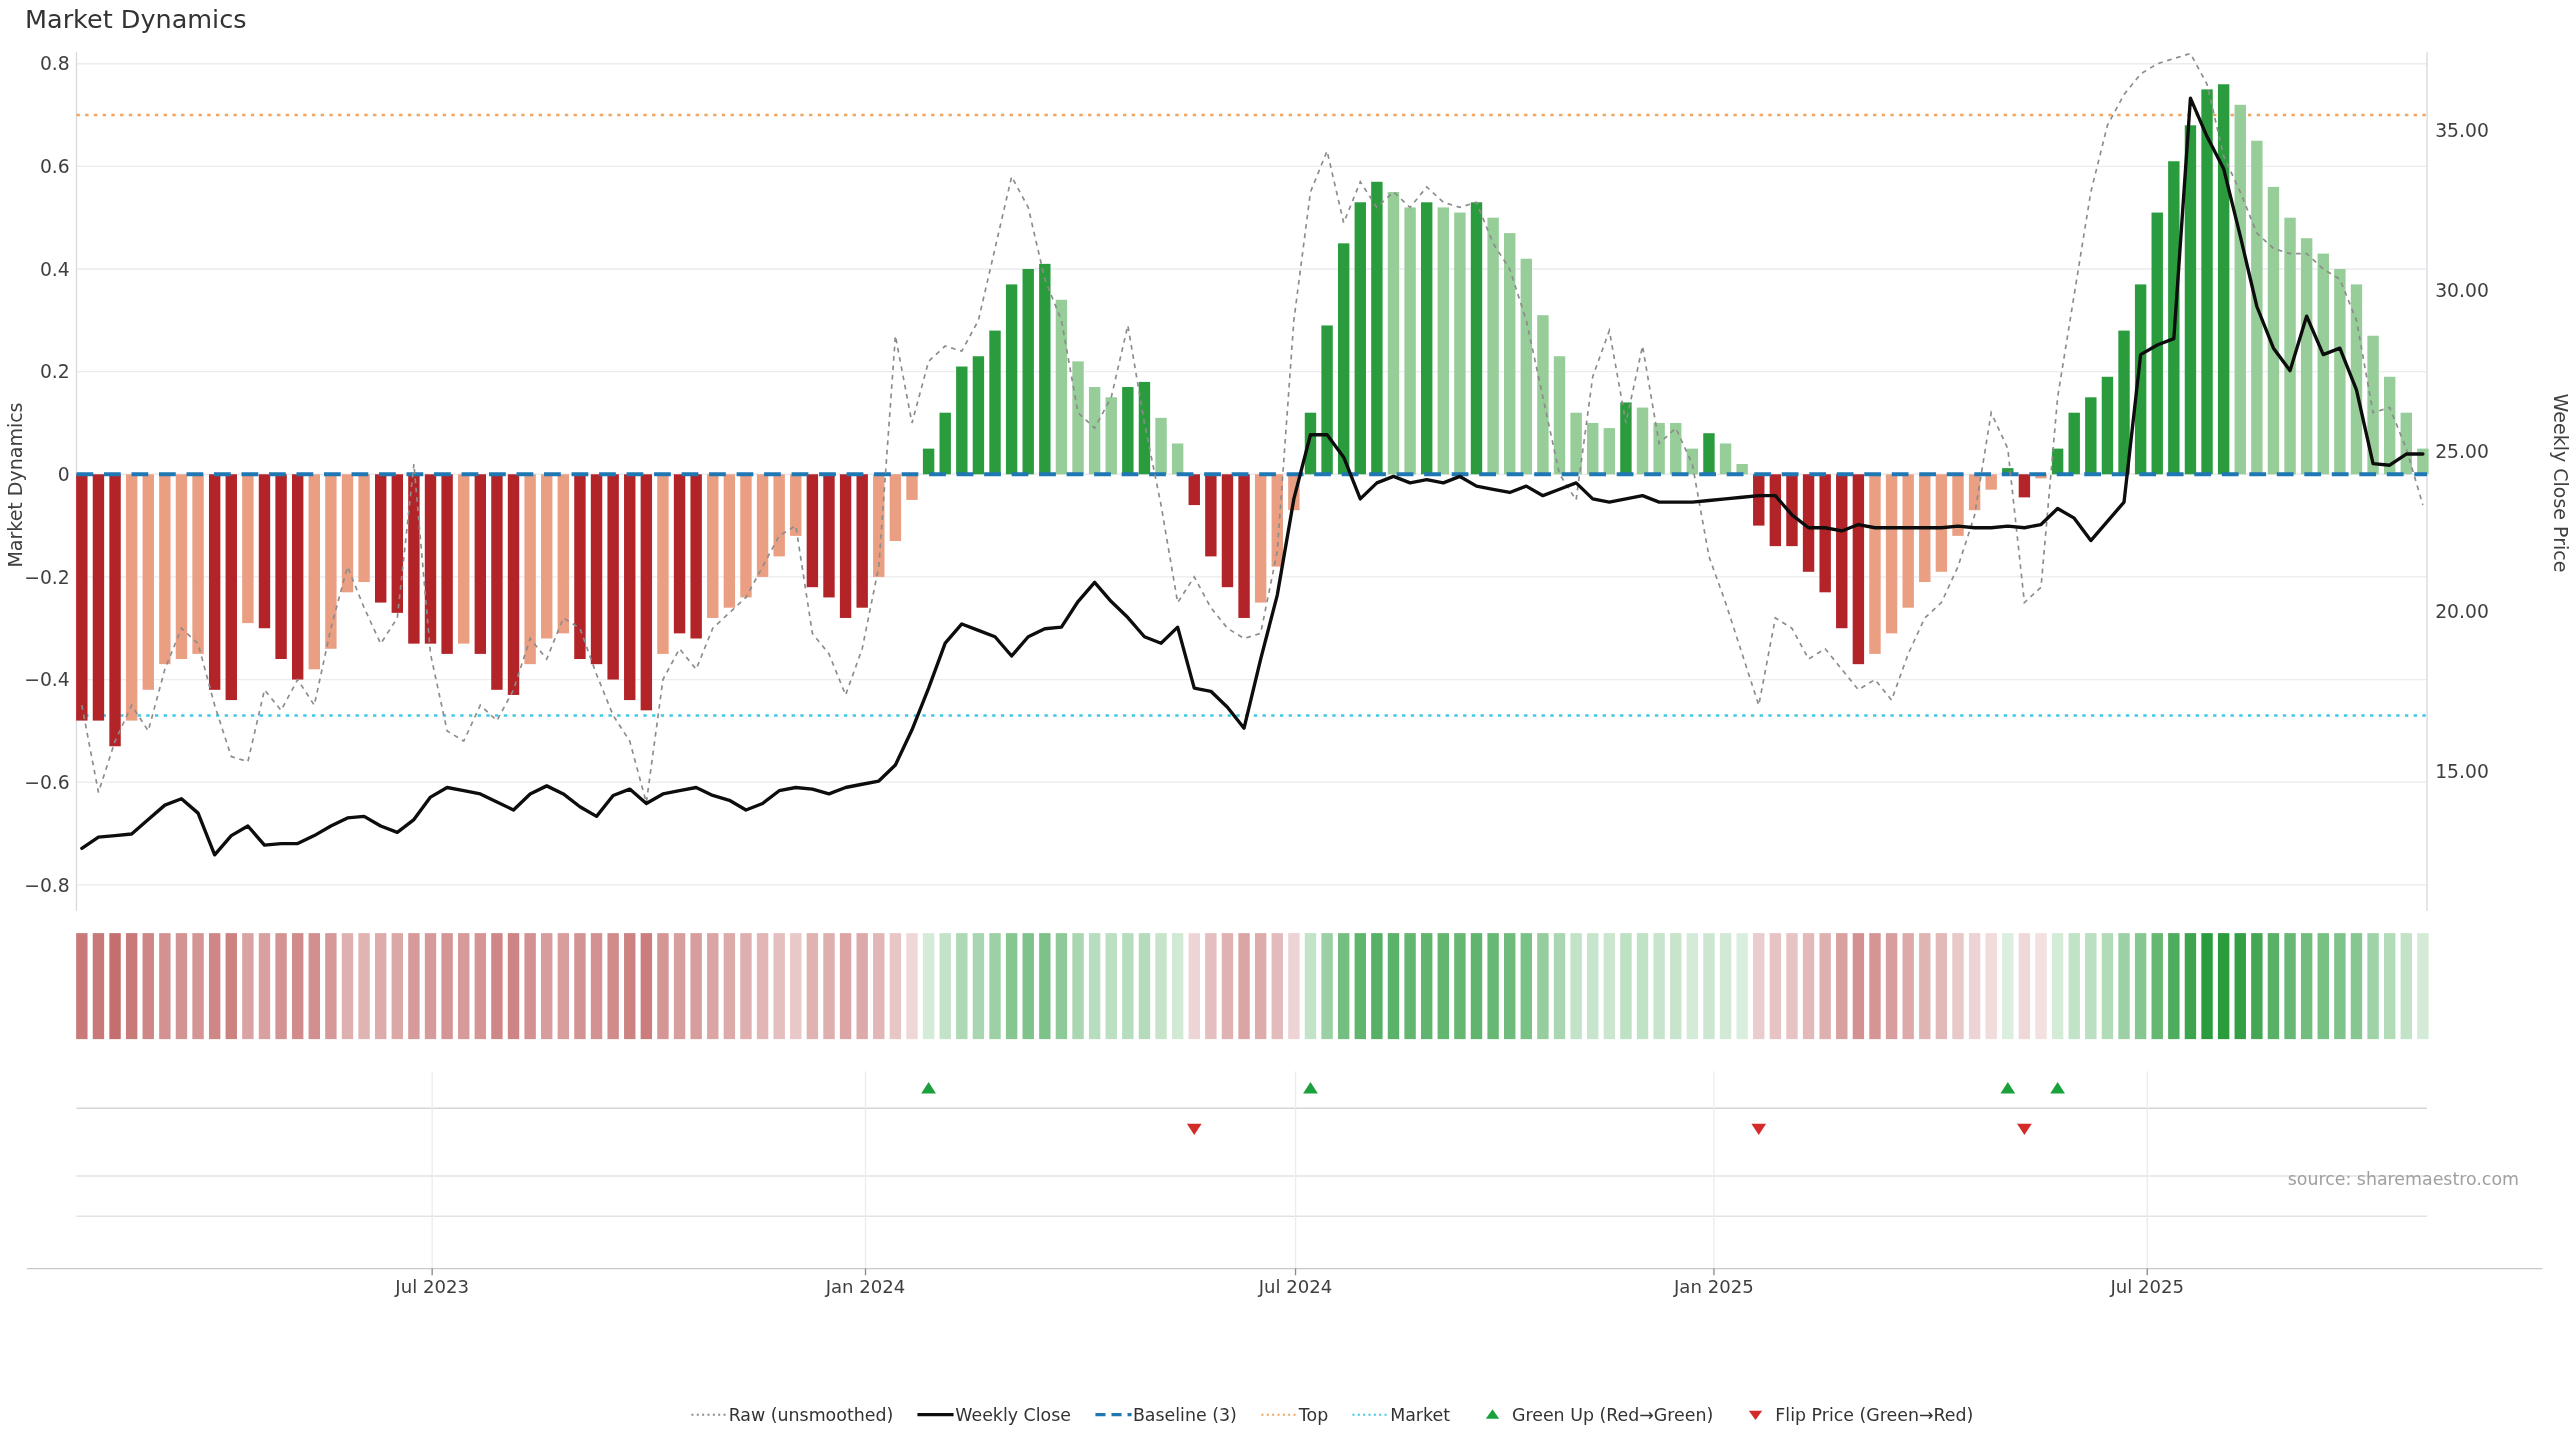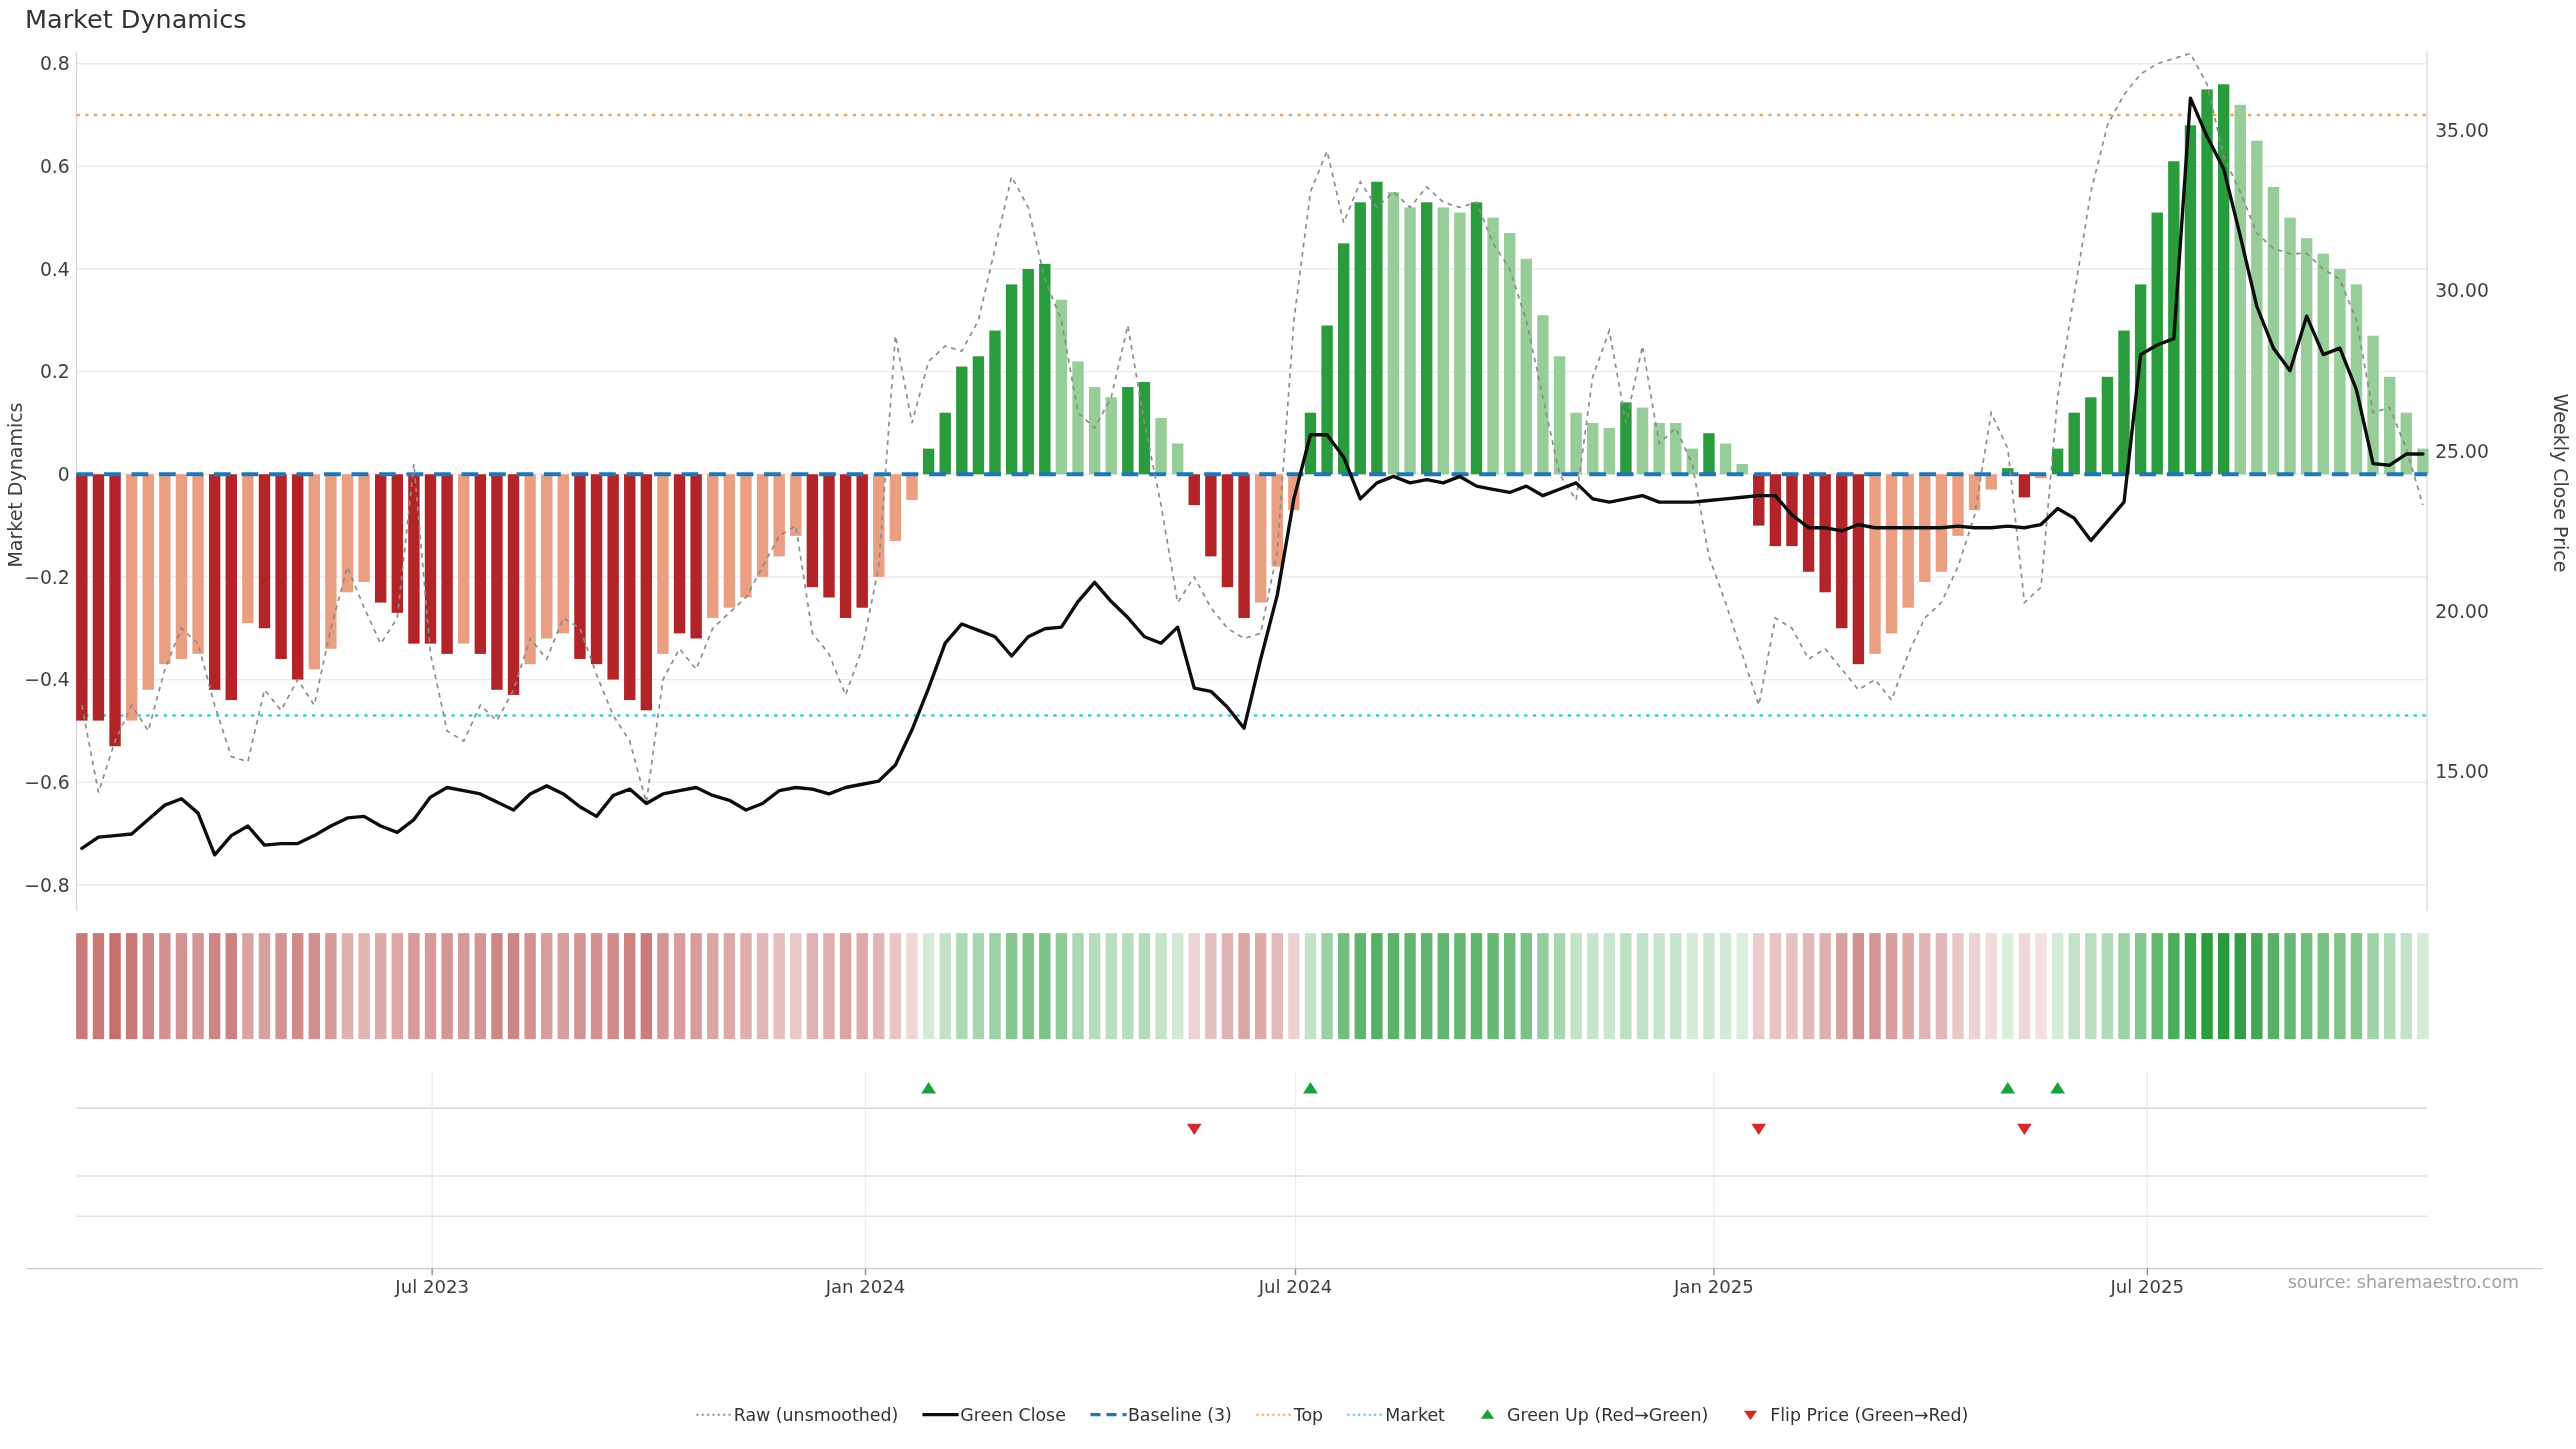--- a/index.html
+++ b/index.html
@@ -1,20 +1,20 @@
 <!DOCTYPE html>
 <html style="font-size:10.7px"><head>
 <meta charset="utf-8">
 <style>
   html,body{margin:0;padding:0;background:#ffffff;}
   body{width:2576px;height:1449px;position:relative;font-family:"DejaVu Sans",sans-serif;overflow:hidden;}
   #chart-title{position:absolute;left:25px;top:4px;font-size:25.5px;color:#333333;}
   #left-axis-title{position:absolute;left:-99px;top:474px;width:228px;text-align:center;font-size:19px;color:#3f3f3f;transform:rotate(-90deg);}
   #right-axis-title{position:absolute;left:2447px;top:472px;width:228px;text-align:center;font-size:19px;color:#3f3f3f;transform:rotate(90deg);}
-  #source-note{position:absolute;left:2187px;top:1272px;width:332px;text-align:right;font-size:17.4px;color:#a0a0a0;}
+  #source-note{position:absolute;left:2187px;top:1169px;width:332px;text-align:right;font-size:17.4px;color:#a0a0a0;}
   #plot{position:absolute;left:0;top:0;}
   #plot text.tick{font-size:28px;fill:#3f3f3f;}
   #plot text.xtick{font-size:27px;fill:#3f3f3f;}
   #legend{position:absolute;left:87px;top:1405px;width:2489px;display:flex;justify-content:center;align-items:center;gap:23px;}
   .legend-item{display:flex;align-items:center;gap:0;font-size:17.4px;color:#333333;white-space:nowrap;text-align:right;}
 </style>
 </head>
 <body>
 
 <div id="chart-title">Market Dynamics</div>
@@ -371,21 +371,21 @@
     <div class="legend-item">
       <svg width="39" height="17.4" viewBox="0 0 58 26">
         <line x1="2" y1="13" x2="56" y2="13" stroke="#8c8c8c" stroke-width="3" stroke-dasharray="3 5"></line>
       </svg>
       <span>Raw (unsmoothed)</span>
     </div>
     <div class="legend-item">
       <svg width="39" height="17.4" viewBox="0 0 58 26">
         <line x1="2" y1="13" x2="56" y2="13" stroke="#0d0d0d" stroke-width="5"></line>
       </svg>
-      <span>Green Close</span>
+      <span>Weekly Close</span>
     </div>
     <div class="legend-item">
       <svg width="39" height="17.4" viewBox="0 0 58 26">
         <line x1="2" y1="13" x2="56" y2="13" stroke="#1f77b4" stroke-width="5" stroke-dasharray="15 9"></line>
       </svg>
       <span>Baseline (3)</span>
     </div>
     <div class="legend-item">
       <svg width="39" height="17.4" viewBox="0 0 58 26">
         <line x1="2" y1="13" x2="56" y2="13" stroke="#f0a45f" stroke-width="3" stroke-dasharray="3 5"></line>

